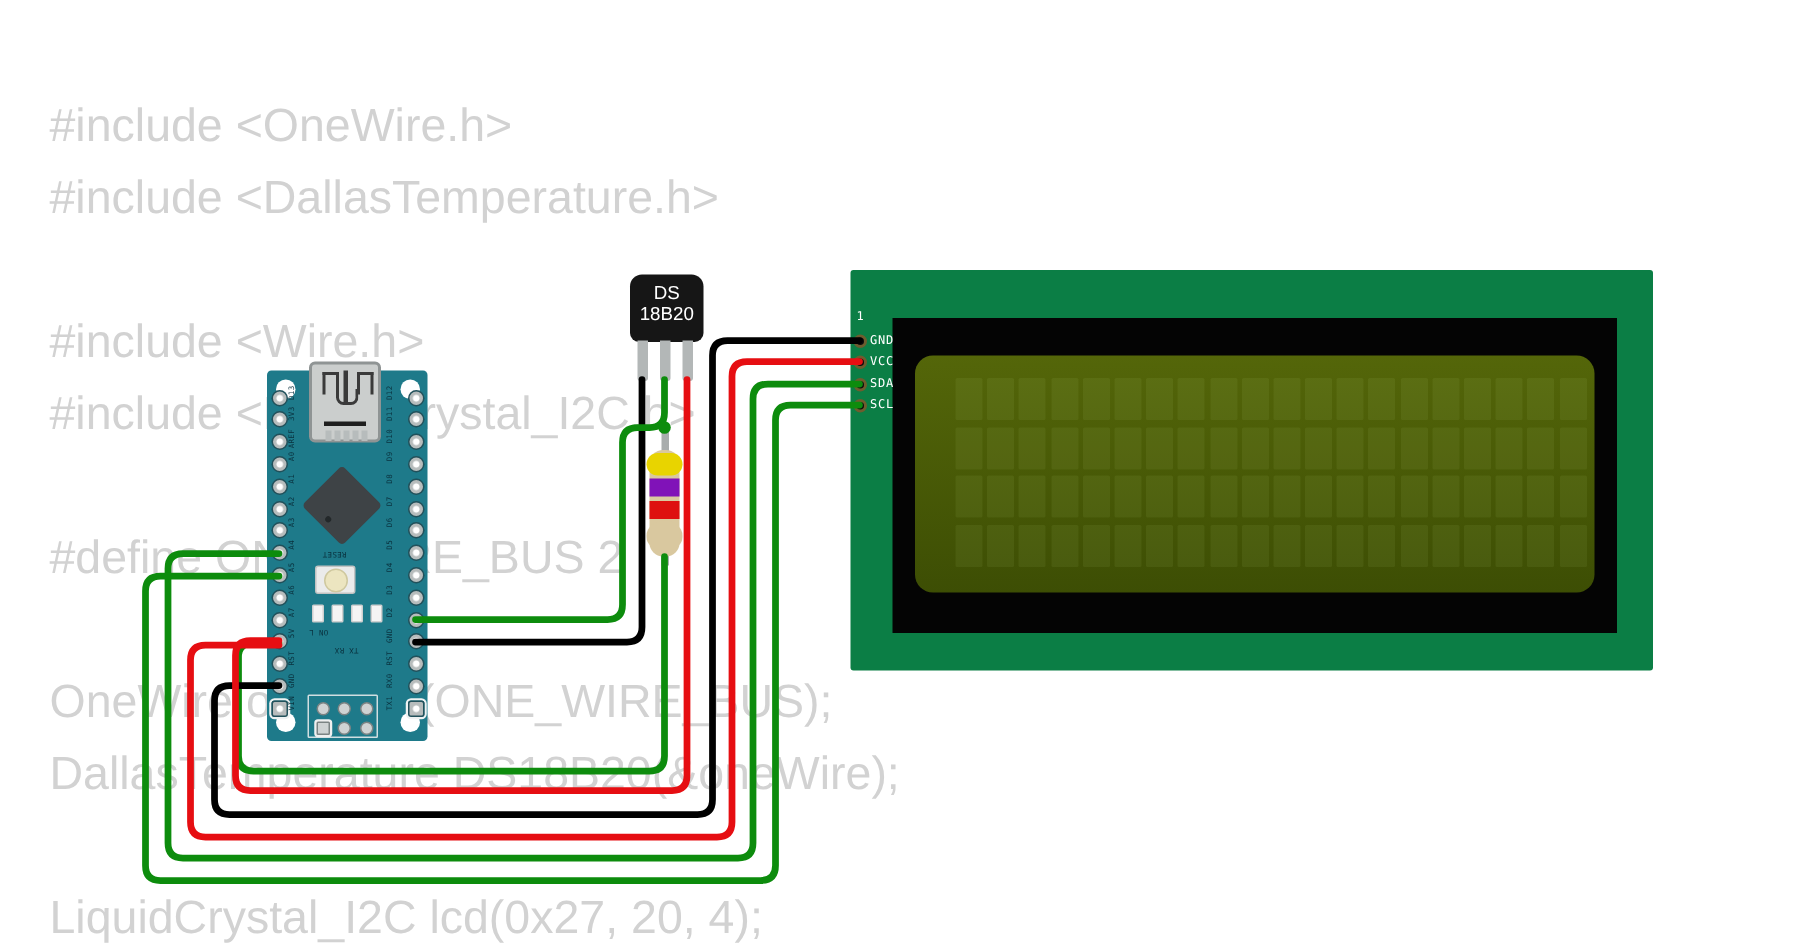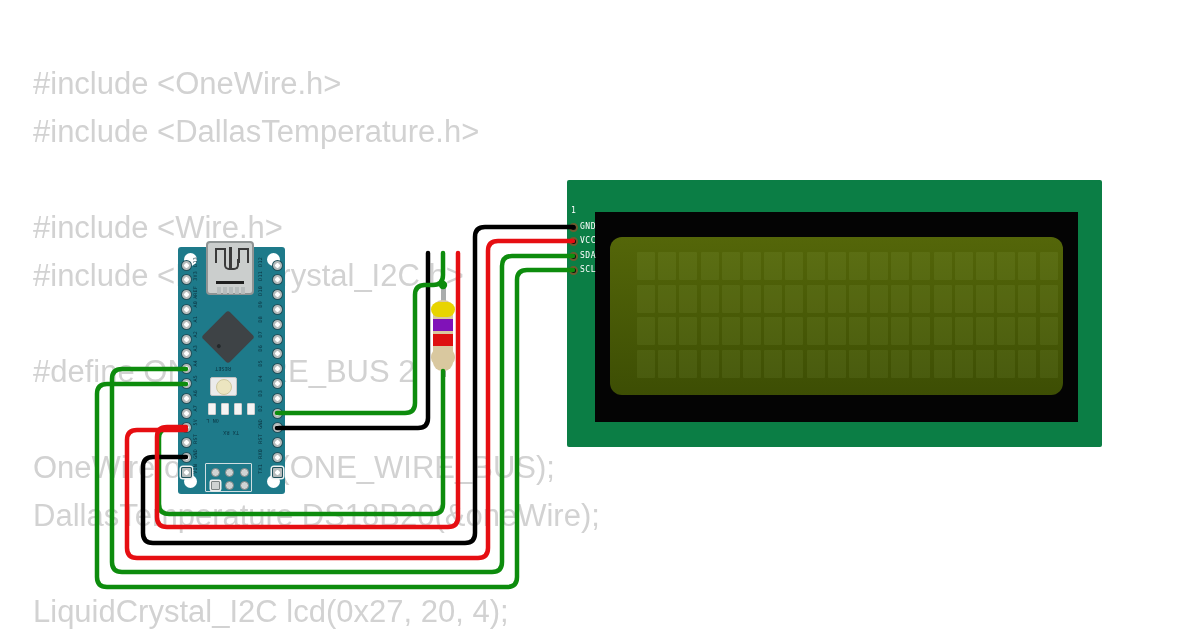--- a/index.html
+++ b/index.html
@@ -182,20 +182,29 @@
       <div class="pin" style="left: 93.5px; top: 175.3px;"></div>
       <div class="pin-label" style="left: 80px; top: 172.3px;">GND</div>
       <div class="pin" style="left: 93.5px; top: 190.1px;"></div>
       <div class="pin-label" style="left: 80px; top: 187.1px;">RST</div>
       <div class="pin" style="left: 93.5px; top: 204.9px;"></div>
       <div class="pin-label" style="left: 80px; top: 201.9px;">RX0</div>
       <div class="pin square" style="left: 93.5px; top: 219.7px;"></div>
       <div class="pin-label" style="left: 80px; top: 216.7px;">TX1</div>
     </div>
 
+  <div class="comp ds">
+    <div class="ds-body">
+      <div>DS</div>
+      <div>18B20</div>
+    </div>
+    <div class="ds-leg" style="left:4.5px"></div>
+    <div class="ds-leg" style="left:19.5px"></div>
+    <div class="ds-leg" style="left:34.5px"></div>
+  </div>
 
   <div class="comp resistor">
     <div class="res-lead" style="top:0;height:20px"></div>
     <div class="res-lead" style="top:84px;height:10px"></div>
     <div class="res-body"></div>
     <div class="res-bulge-top" style="background: rgb(232, 212, 0);"></div>
     <div class="res-band" style="top: 36px; background: rgb(128, 18, 184);"></div>
     <div class="res-band" style="top: 51px; background: rgb(222, 16, 16);"></div>
     <div class="res-bulge-bot"></div>
   </div>

